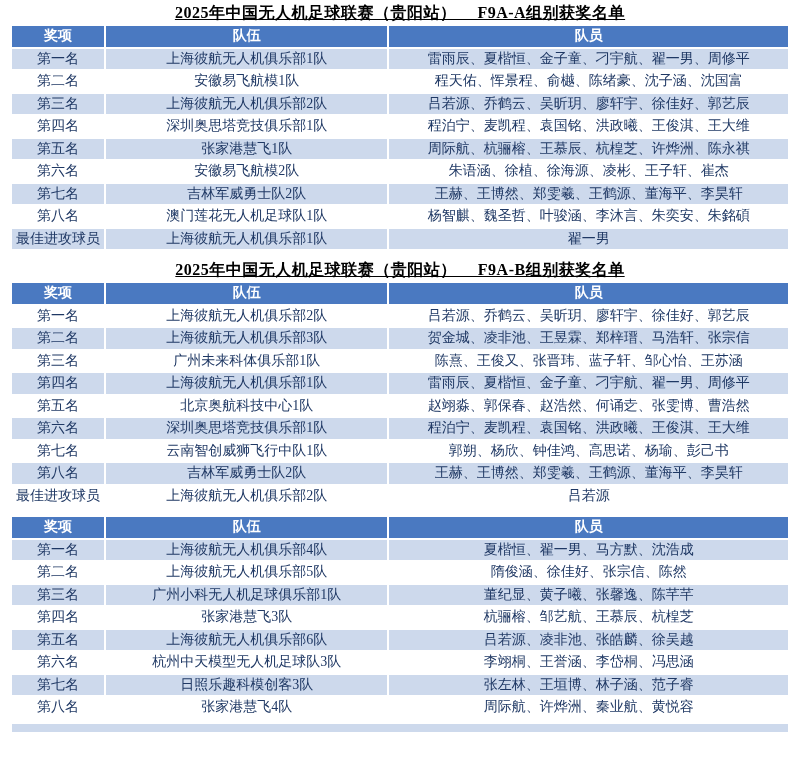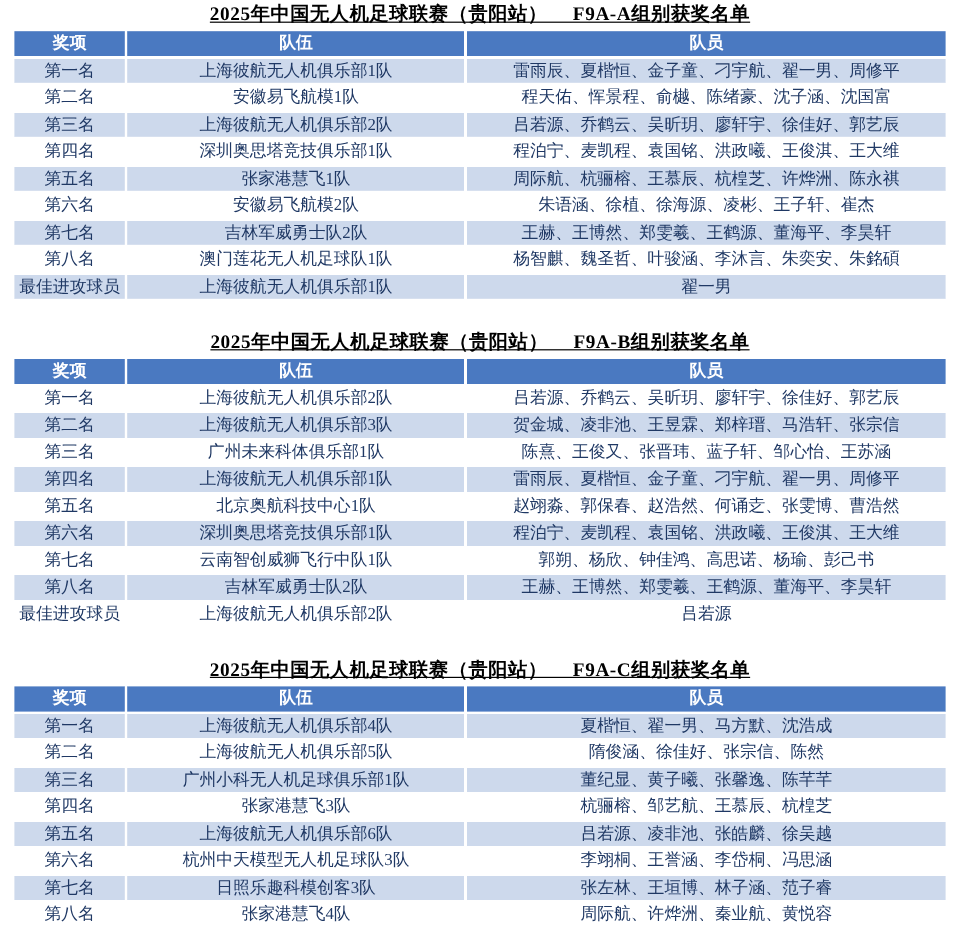--- a/index.html
+++ b/index.html
@@ -23,21 +23,21 @@
     font-weight: bold;
     color: var(--title-text, #000);
     height: 19px;
     line-height: 19px;
     margin-bottom: 4px;
     letter-spacing: 0.5px;
     white-space: pre;
     text-decoration: underline;
   }
   .award-table-section { width: 776px; margin: 0 auto; }
-  .award-table-section + .award-table-section { margin-top: 25px; }
+  .award-table-section + .award-table-section { margin-top: 9px; }
   table.award-table {
     width: 776px;
     border-collapse: collapse;
     table-layout: fixed;
   }
   col.col-award   { width: 12%; }
   col.col-team    { width: 36.5%; }
   col.col-players { width: 51.5%; }
   table.award-table th, table.award-table td {
     text-align: center;
@@ -192,21 +192,20 @@
           </tr>
           <tr class="row-plain">
             <td>最佳进攻球员</td>
             <td>上海彼航无人机俱乐部2队</td>
             <td>吕若源</td>
           </tr>
         </tbody>
       </table>
     </section>
     <section class="award-table-section">
-      <div class="table-title">2025年中国无人机足球联赛（贵阳站）　 F9A-C组别获奖名单</div>
       <table class="award-table">
         <colgroup>
           <col class="col-award">
           <col class="col-team">
           <col class="col-players">
         </colgroup>
         <thead>
           <tr>
             <th>奖项</th>
             <th>队伍</th>

